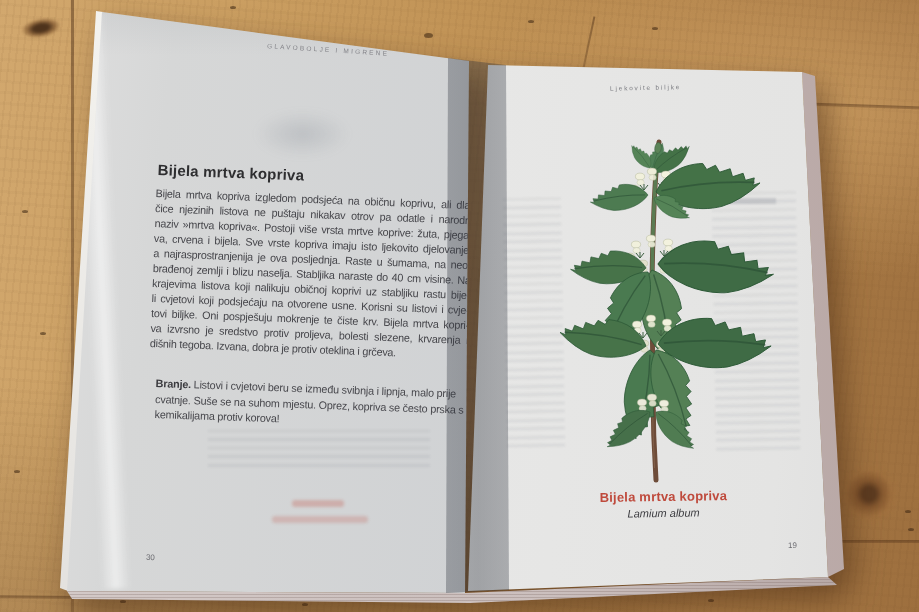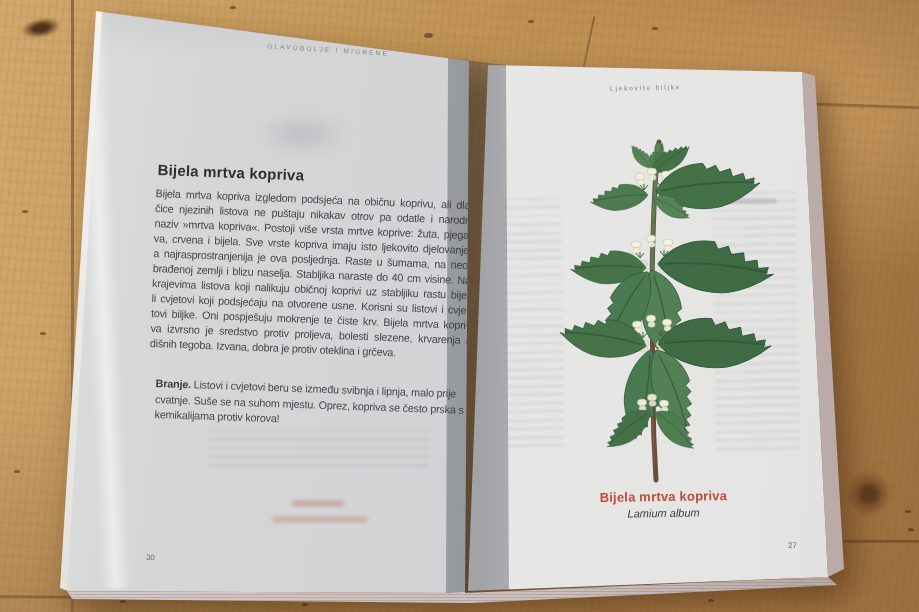--- a/index.html
+++ b/index.html
@@ -229,18 +229,18 @@
         <use href="#fl" transform="translate(112,283)" fill="#e6e5d2"></use>
         <use href="#leaf" transform="translate(110,294) scale(-1,1) rotate(40) scale(0.95)" fill="#46704a"></use>
         <use href="#leaf" transform="translate(116,294) rotate(45) scale(0.9)" fill="#507c52"></use>
       </svg>
 
       <div class="caption">
         <div class="cap-title" style="color: rgb(191, 74, 60);">Bijela mrtva kopriva</div>
         <div class="cap-latin">Lamium album</div>
       </div>
 
-      <div class="folio folio-31">27</div>
+      <div class="folio folio-31">19</div>
     </div>
 
     <div class="gutter"></div>
   </div>
 </div>
 
 </body></html>

